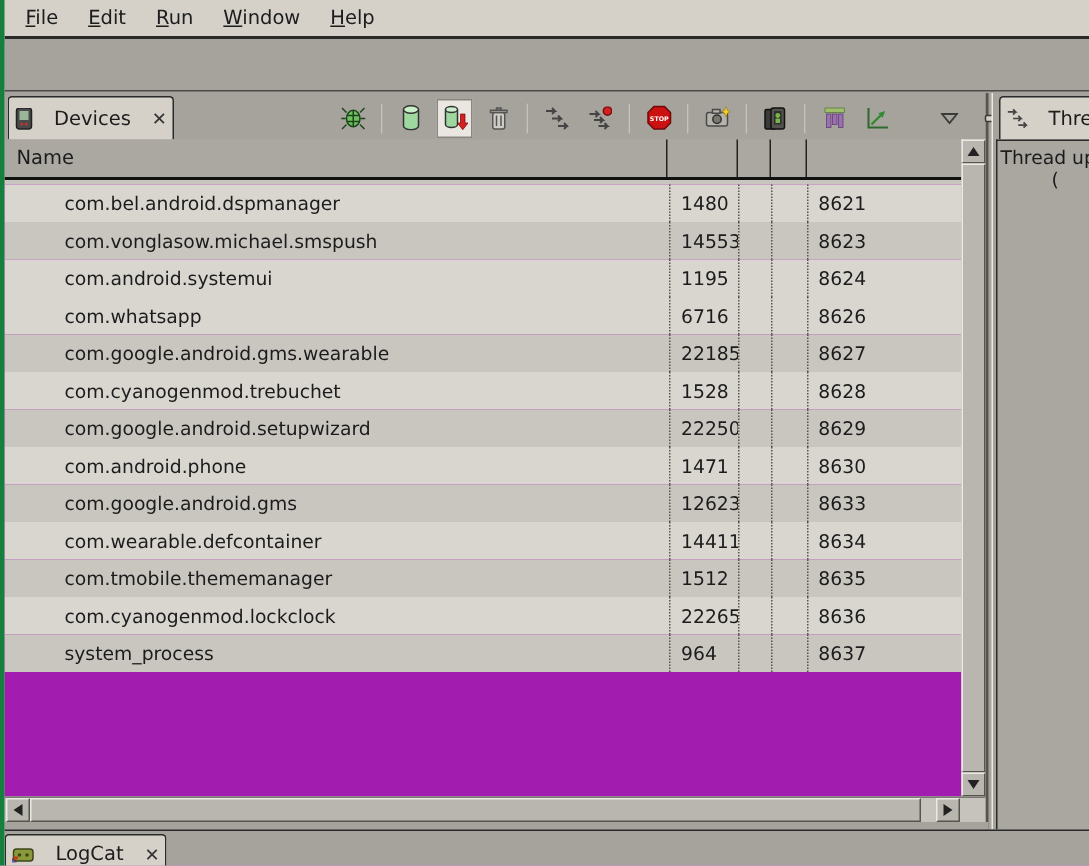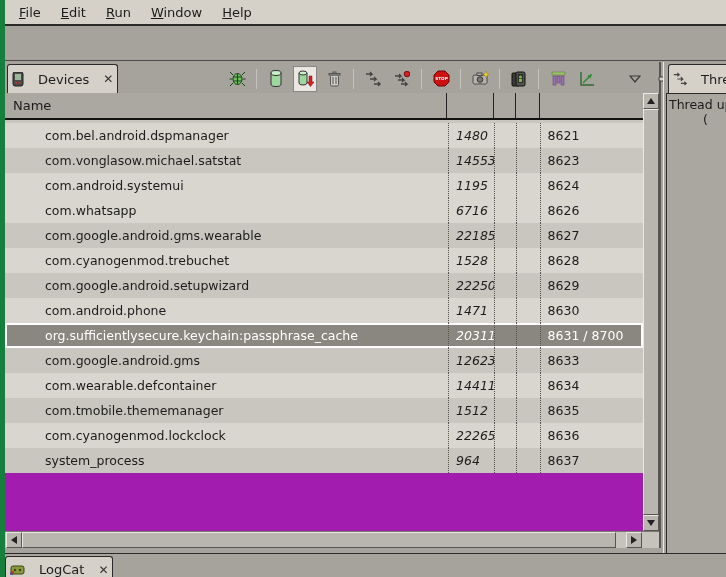--- a/index.html
+++ b/index.html
@@ -1,19 +1,19 @@
 <!DOCTYPE html>
 <html><head>
 <meta charset="utf-8">
 <style>
   * { margin:0; padding:0; box-sizing:border-box; }
   body { font-family:"DejaVu Sans","Liberation Sans",sans-serif; }
   #app {
     position:relative; width:726px; height:577px; overflow:hidden;
-    background:#a6a39d; border-left:5px solid #15803d; color:#1c1c1c;
+    background:#a6a39d; border-left:3px solid #15803d; color:#1c1c1c;
   }
   
   #menubar {
     position:absolute; left:0; top:0; width:726px; height:26px;
     background:#d5d1c9; border-bottom:2px solid #2a2a2a;
     display:flex; align-items:center; padding-left:4px;
   }
   .menu-item {
     display:inline-block; padding:3px 10px; font-size:13px; cursor:default;
   }
@@ -47,21 +47,21 @@
   .tsep { width:1px; height:20px; background:#8f8c86; border-right:1px solid #c6c3bd; margin:0 2px; }
   .tspacer { width:14px; }
   
   #table-header {
     position:absolute; left:0; top:31px; width:638px; height:27px;
     background:#abase; background:#aba8a2; border-bottom:2px solid #111;
     display:flex; font-size:13px;
   }
   .hc { display:flex; align-items:center; padding-left:8px; border-right:1px solid #222; height:100%; }
   .hc:last-child { border-right:none; }
-  .c-name { width:476px; } .c-pid { width:49px;font-style:italic; } .c-e1 { width:24px; }
+  .c-name { width:476px; } .c-pid { width:49px; } .c-e1 { width:24px; }
   .c-e2 { width:25px; } .c-port { width:110px; }
   #rows { position:absolute; left:0; top:58px; width:638px; height:411px; background:#a21caf; }
   #row-sliver { height:3px; background:#c9c6c0; }
   .row { display:flex; height:25px; background:#d9d6d0; font-size:12.5px; }
   .row.alt { background:#c9c6c0; }
   .row.selected { background:#8a8680; color:#fff; box-shadow:inset 0 0 0 2px #ffffff; }
   .cell { height:25px; line-height:25px; overflow:hidden; white-space:nowrap; border-right:1px dotted #55534e; }
   .cell.c-name { padding-left:40px; }
   .cell.c-pid, .cell.c-port { padding-left:7px; }
   .cell.c-port { border-right:none; }
@@ -280,21 +280,21 @@
 
         <div class="row">
           <div class="cell c-name">com.bel.android.dspmanager</div>
           <div class="cell c-pid">1480</div>
           <div class="cell c-e1"></div>
           <div class="cell c-e2"></div>
           <div class="cell c-port">8621</div>
         </div>
 
         <div class="row alt">
-          <div class="cell c-name">com.vonglasow.michael.satstat</div>
+          <div class="cell c-name">com.vonglasow.michael.smspush</div>
           <div class="cell c-pid">14553</div>
           <div class="cell c-e1"></div>
           <div class="cell c-e2"></div>
           <div class="cell c-port">8623</div>
         </div>
 
         <div class="row">
           <div class="cell c-name">com.android.systemui</div>
           <div class="cell c-pid">1195</div>
           <div class="cell c-e1"></div>
@@ -336,27 +336,20 @@
         </div>
 
         <div class="row">
           <div class="cell c-name">com.android.phone</div>
           <div class="cell c-pid">1471</div>
           <div class="cell c-e1"></div>
           <div class="cell c-e2"></div>
           <div class="cell c-port">8630</div>
         </div>
 
-        <div class="row alt selected">
-          <div class="cell c-name">org.sufficientlysecure.keychain:passphrase_cache</div>
-          <div class="cell c-pid">20311</div>
-          <div class="cell c-e1"></div>
-          <div class="cell c-e2"></div>
-          <div class="cell c-port">8631 / 8700</div>
-        </div>
 
 
         <div class="row alt">
           <div class="cell c-name">com.google.android.gms</div>
           <div class="cell c-pid">12623</div>
           <div class="cell c-e1"></div>
           <div class="cell c-e2"></div>
           <div class="cell c-port">8633</div>
         </div>
 

